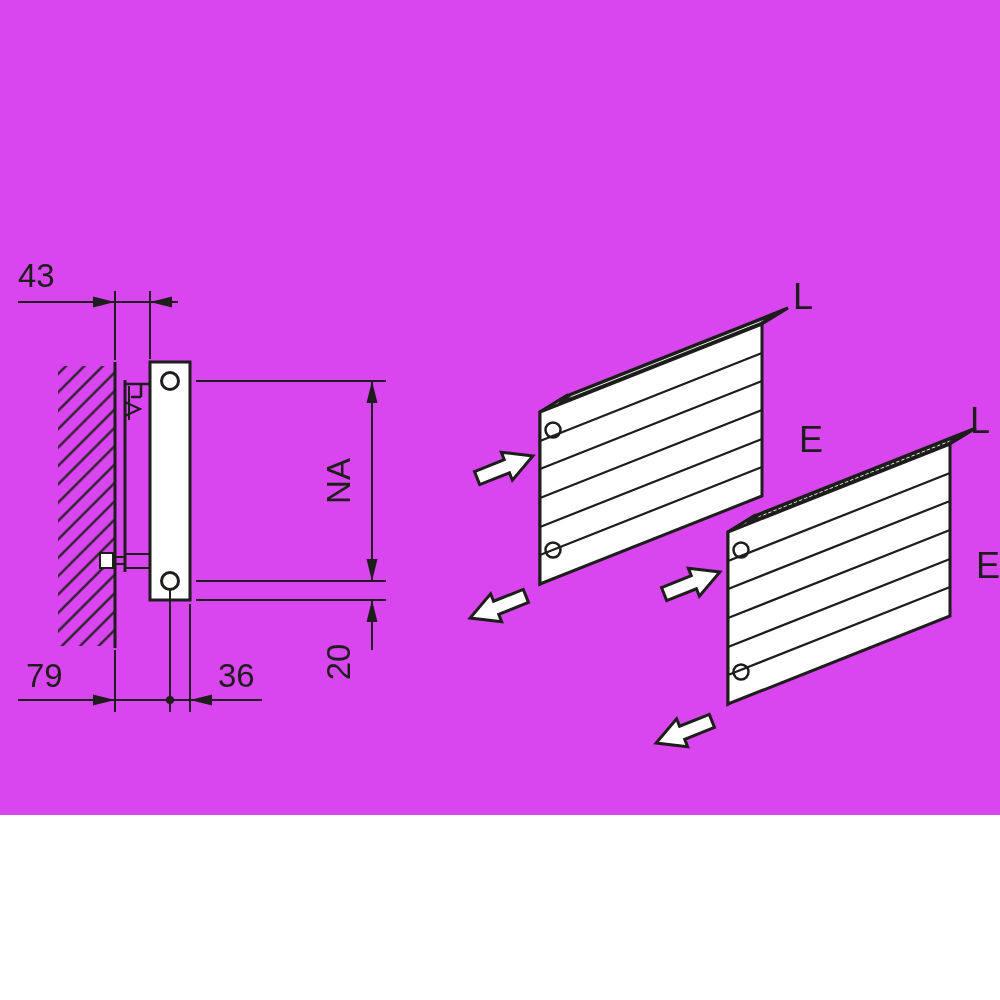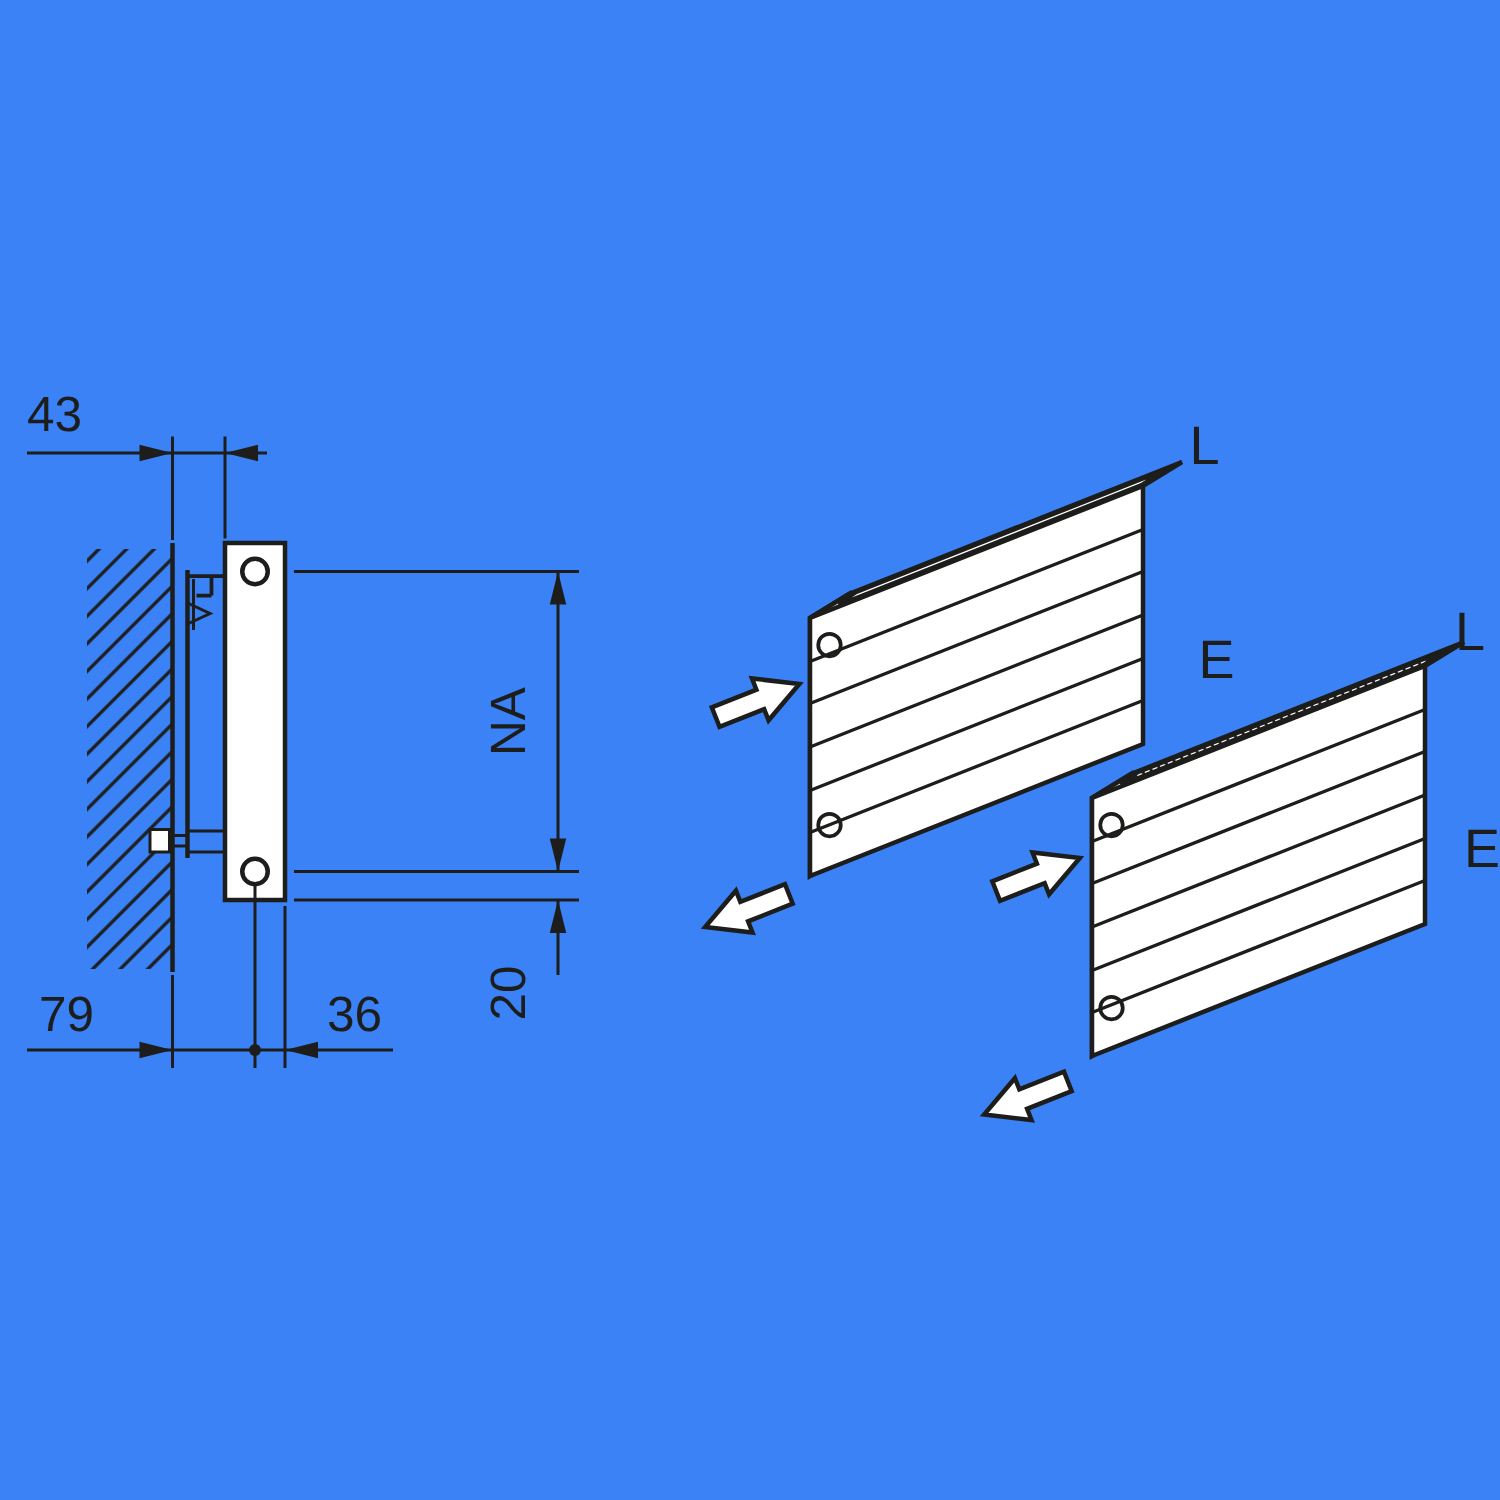--- a/index.html
+++ b/index.html
@@ -1,20 +1,20 @@
 <!DOCTYPE html>
 <html><head>
 <meta charset="utf-8">
 <style>
   html, body { margin: 0; padding: 0; background: #ffffff; }
   .canvas {
     position: relative;
     width: 1000px;
-    height: 1000px;
-    background: #3b82f6;
+    height: 815px;
+    background: #d946ef;
     overflow: hidden;
   }
   svg text {
     font-family: "Liberation Sans", sans-serif;
     fill: #1d1d1b;
     stroke: none;
   }
   .dim { font-size: 33px; }
   .lbl { font-size: 36px; }
 </style>

